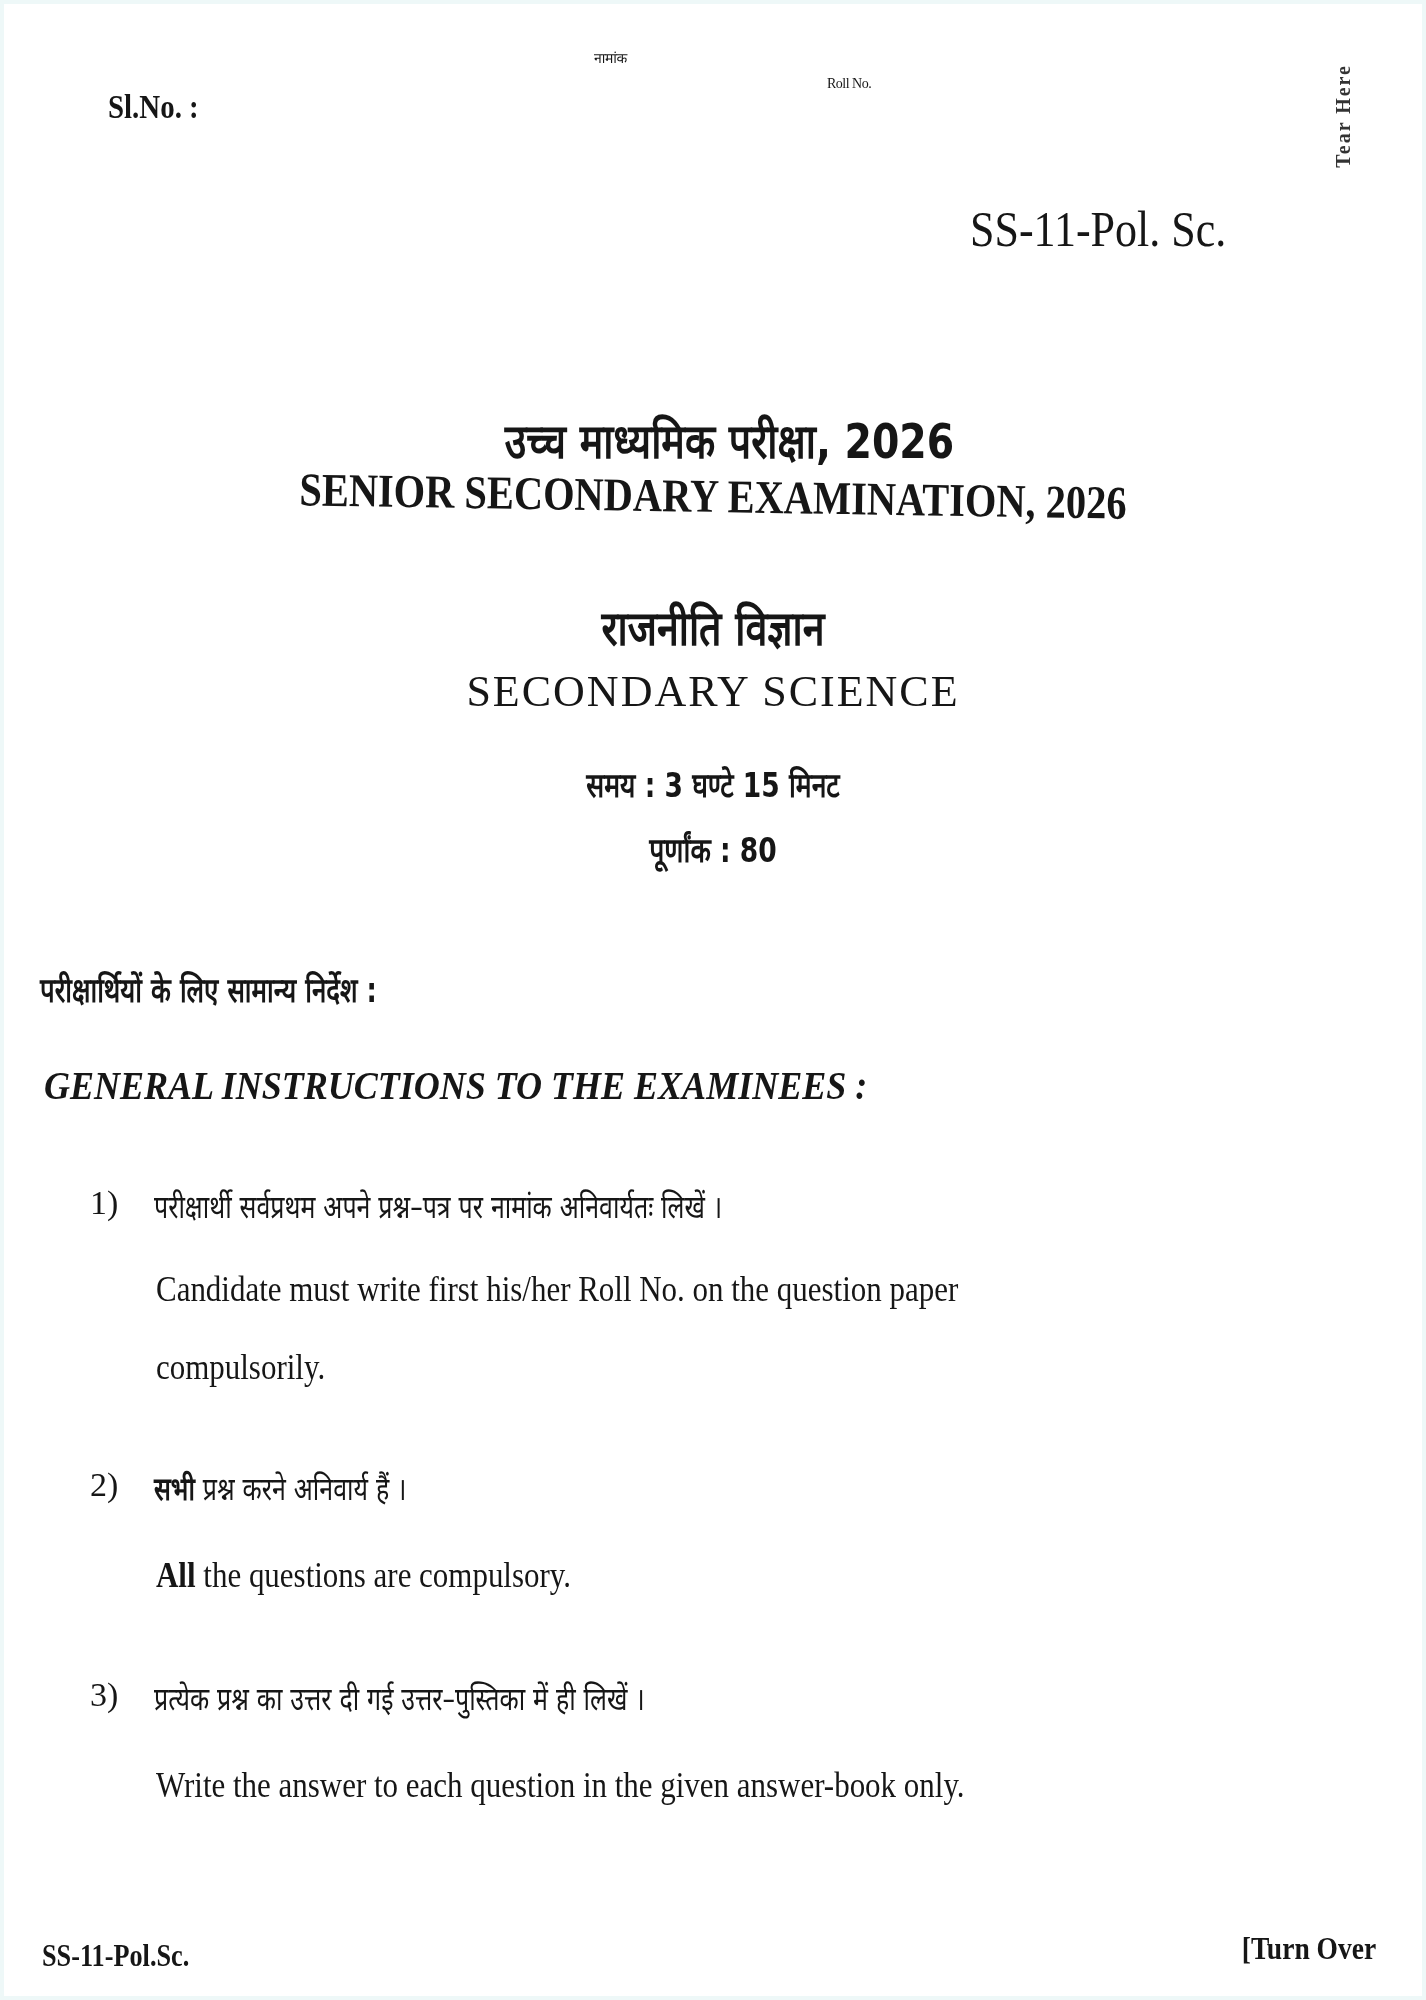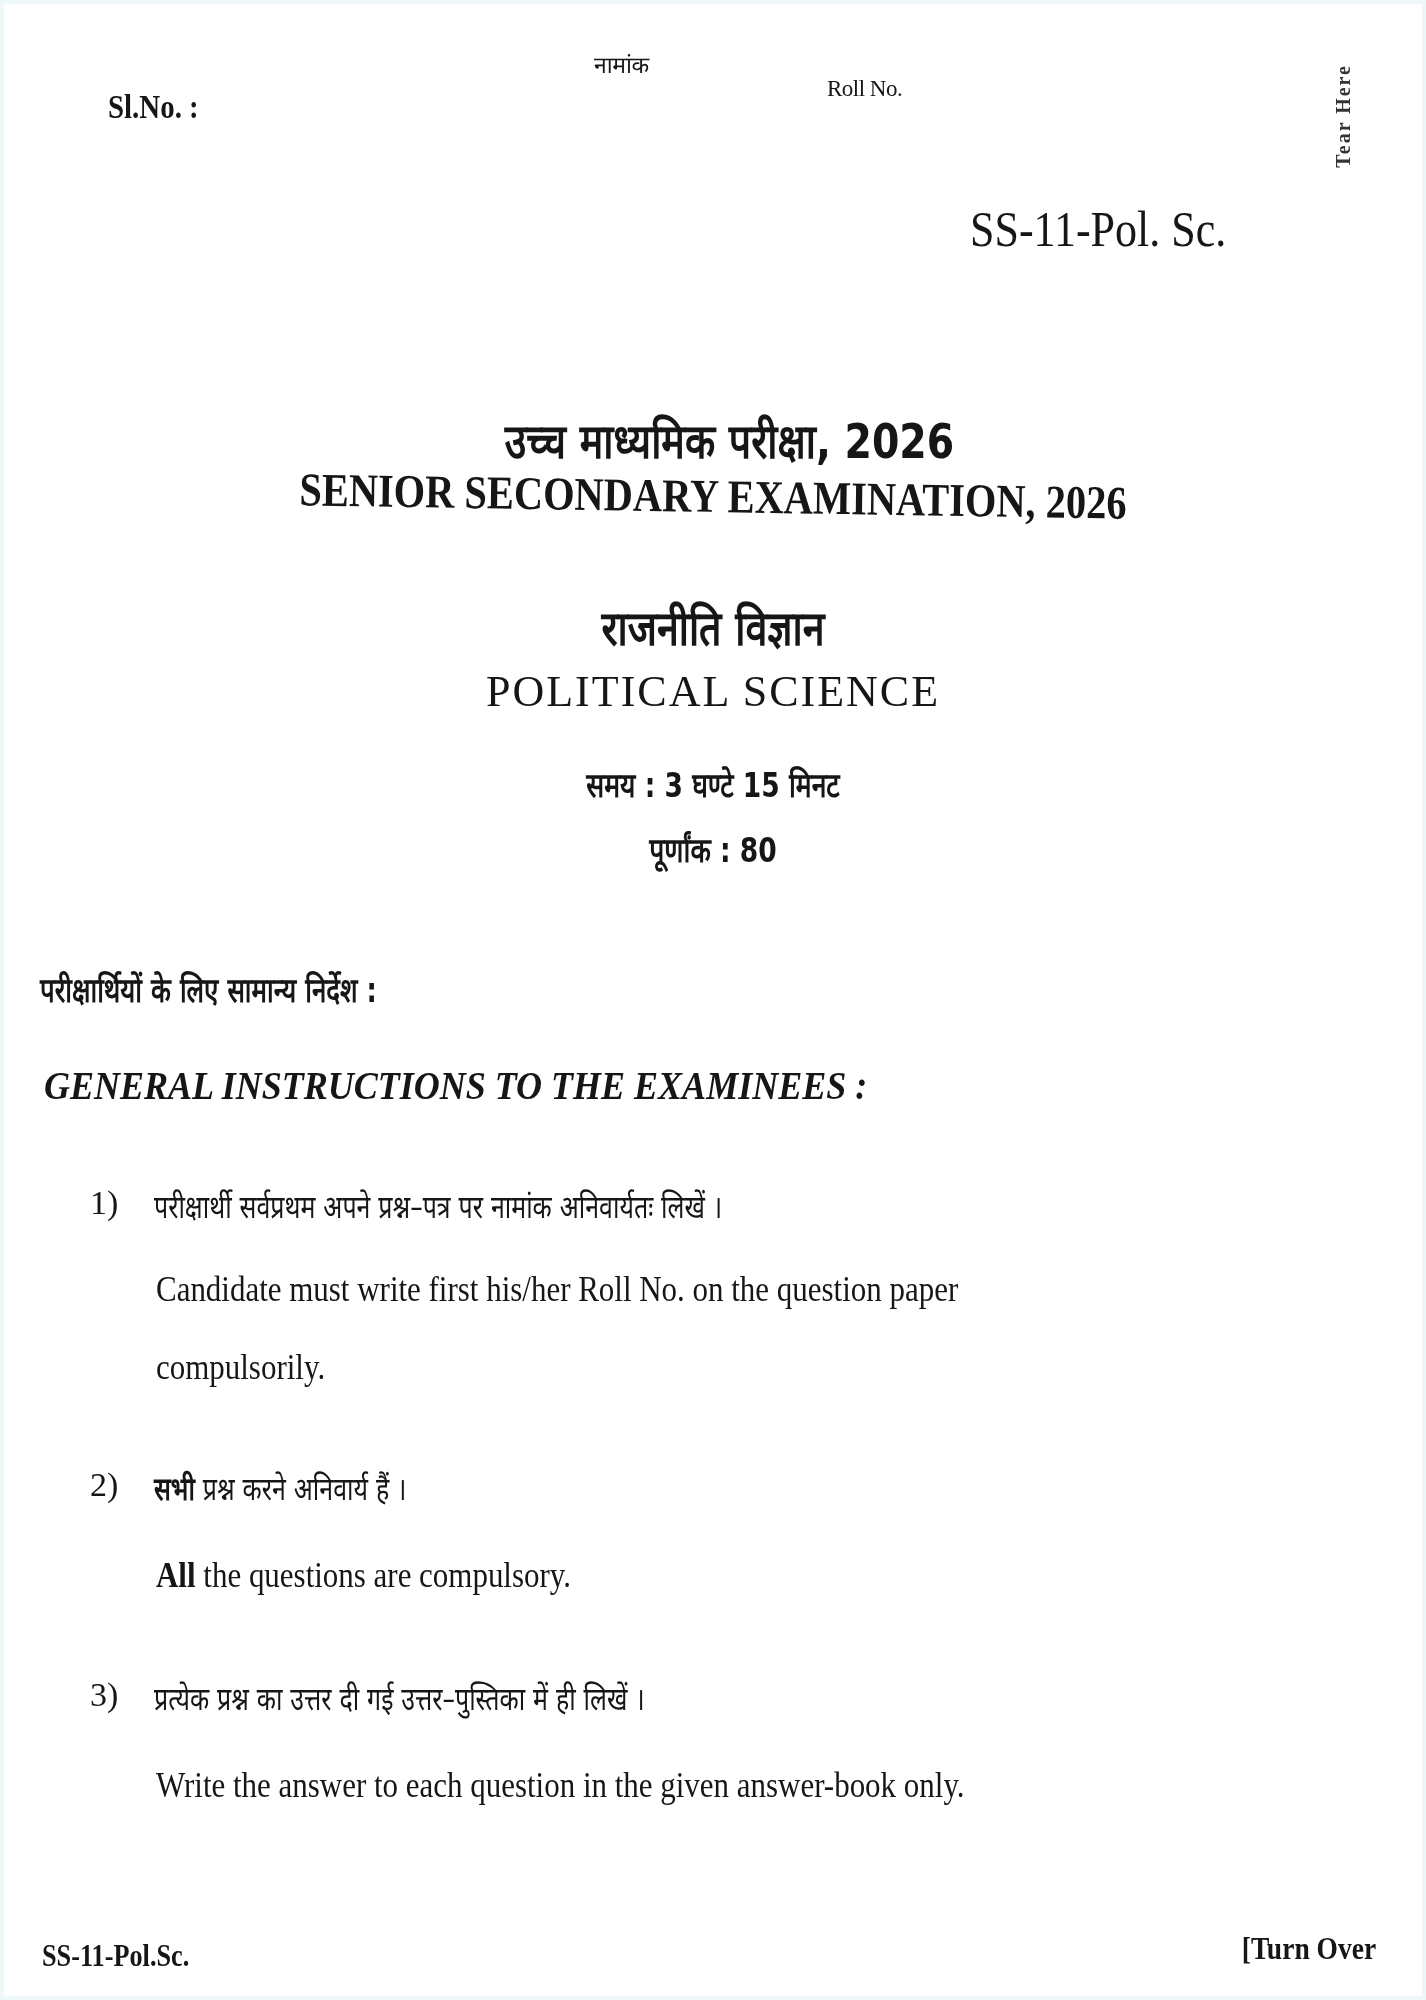--- a/index.html
+++ b/index.html
@@ -9,21 +9,21 @@
     position: relative;
     overflow: hidden;
     font-family: "Liberation Serif", "DejaVu Serif", serif;
     color: #161616;
   }
   .page {
     position: absolute; left: 4px; top: 4px; right: 4px; bottom: 4px;
     background: #ffffff;
   }
   .abs { position: absolute; white-space: nowrap; }
-  .top-label { font-size: 23px; letter-spacing: -0.5px; text-align: right; }
+  .top-label { font-size: 14px; letter-spacing: -0.5px; text-align: right; }
   .slno { left: 104px; top: 84px; font-size: 34px; font-weight: bold; transform: scaleX(0.85); transform-origin: left; }
   .namank { left: 590px; top: 44px; }
   .rollno { left: 823px; top: 48px; margin-top: 24px; }
   .tear {
     left: 1328px; top: 60px; font-size: 20px; font-weight: bold;
     transform: rotate(-90deg) translate(-100%, 0); transform-origin: top left;
     letter-spacing: 2px; color: #333;
   }
   .code-top { left: 966px; top: 196px; font-size: 50px; transform: scaleX(0.88); transform-origin: left; }
   .center { left: 0; right: 0; text-align: center; }
@@ -49,21 +49,21 @@
 
   <div class="abs top-label namank">नामांक</div>
   <div class="abs top-label rollno">Roll No.</div>
   <div class="abs slno">Sl.No. :</div>
   <div class="abs tear">Tear Here</div>
   <div class="abs code-top">SS-11-Pol. Sc.</div>
 
   <div class="abs center hi-title">उच्च माध्यमिक परीक्षा, 2026</div>
   <div class="abs center en-title">SENIOR SECONDARY EXAMINATION, 2026</div>
   <div class="abs center hi-subject">राजनीति विज्ञान</div>
-  <div class="abs center en-subject">POLITICAL SCIENCE</div>
+  <div class="abs center en-subject">SECONDARY SCIENCE</div>
   <div class="abs center time">समय : 3 घण्टे 15 मिनट</div>
   <div class="abs center marks">पूर्णांक : 80</div>
 
   <div class="abs instr-hi">परीक्षार्थियों के लिए सामान्य निर्देश :</div>
   <div class="abs instr-en">GENERAL INSTRUCTIONS TO THE EXAMINEES :</div>
 
   <div class="abs num" style="top:1180px">1)</div>
   <div class="abs item-hi" style="top:1180px">परीक्षार्थी सर्वप्रथम अपने प्रश्न–पत्र पर नामांक अनिवार्यतः लिखें ।</div>
   <div class="abs item-en" style="top:1264px">Candidate must write first his/her Roll No. on the question paper</div>
   <div class="abs item-en" style="top:1342px">compulsorily.</div>

